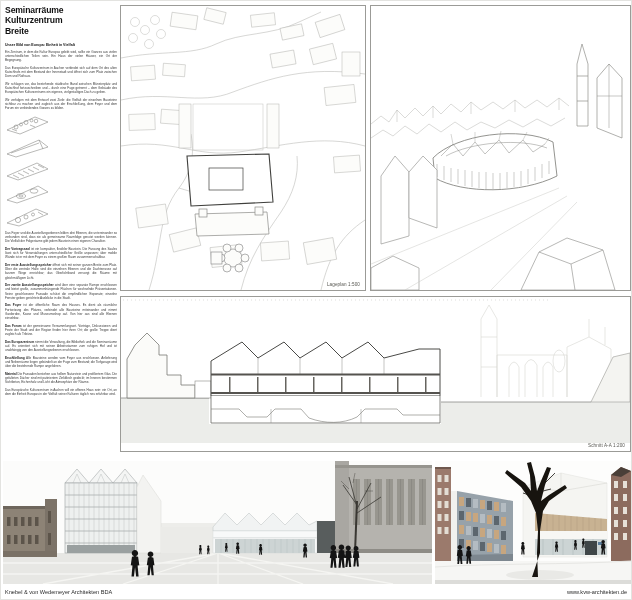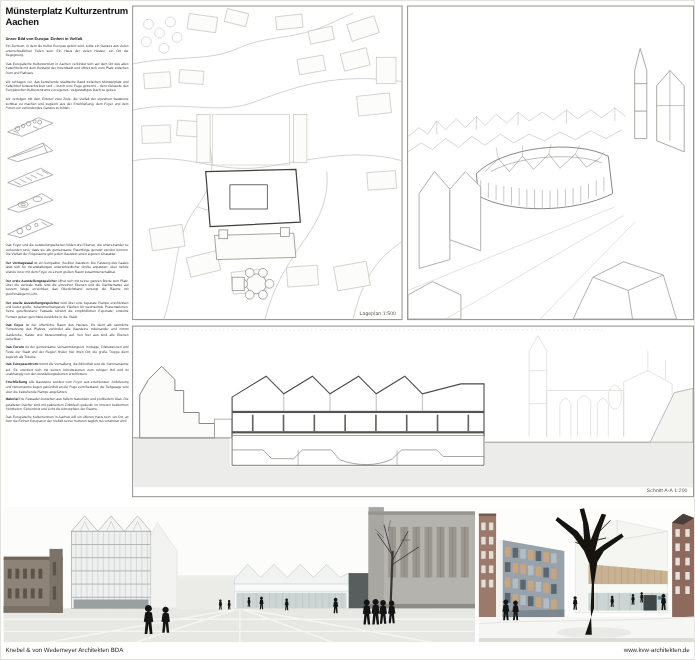--- a/index.html
+++ b/index.html
@@ -35,22 +35,22 @@
 
   svg{display:block;}
 </style>
 </head>
 <body>
 
 <div class="board">
 
   <div class="text-col">
     <h1 class="title">
-      <span>Münsterplatz Kulturzentrum</span><br>
-      <span>Aachen</span>
+      <span>Seminarräume Kulturzentrum</span><br>
+      <span>Breite</span>
     </h1>
     <div class="subtitle">Unser Bild von Europa: Einheit in Vielfalt</div>
 
     <div>
         <p class="para">Ein Zentrum, in dem die Kultur Europas gelebt wird, sollte ein Ganzes aus vielen unterschiedlichen Teilen sein. Ein Haus der vielen Häuser, ein Ort der Begegnung.</p>
         <p class="para">Das Europäische Kulturzentrum in Aachen verbindet sich auf dem Ort des alten Katschhofs mit dem Bestand der Innenstadt und öffnet sich zum Platz zwischen Dom und Rathaus.</p>
         <p class="para">Wir schlagen vor, das bestehende städtische Band zwischen Münsterplatz und Katschhof fortzuschreiben und – durch eine Fuge getrennt – dem Gebäude des Europäischen Kulturzentrums ein eigenes, vielgestaltiges Dach zu geben.</p>
         <p class="para">Wir verfolgen mit dem Entwurf zwei Ziele: die Vielfalt der einzelnen Bausteine sichtbar zu machen und zugleich aus der Erschließung, dem Foyer und dem Forum ein verbindendes Ganzes zu bilden.</p>
       </div>
 

